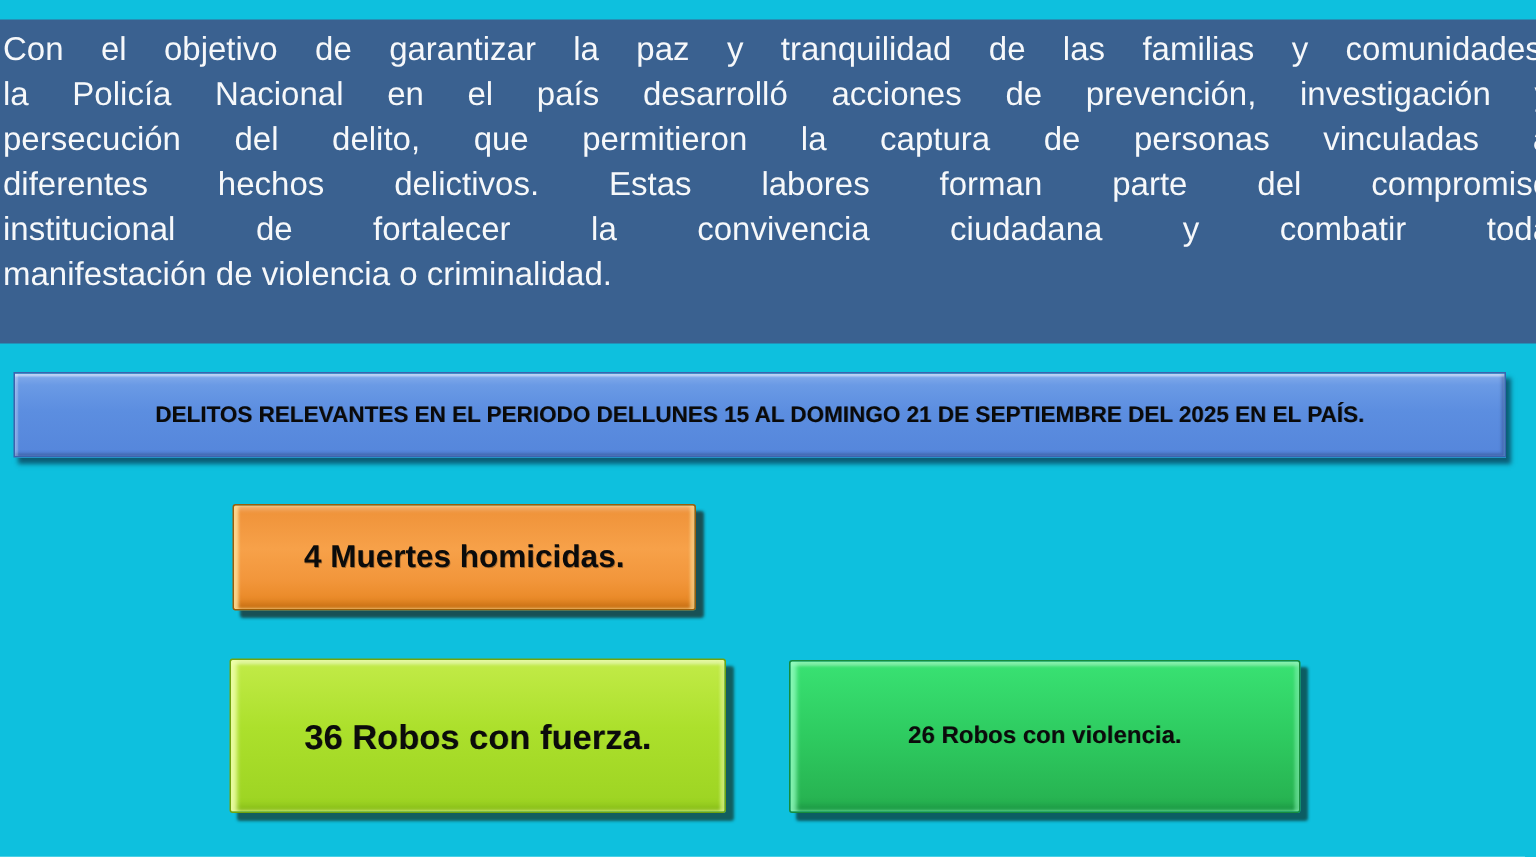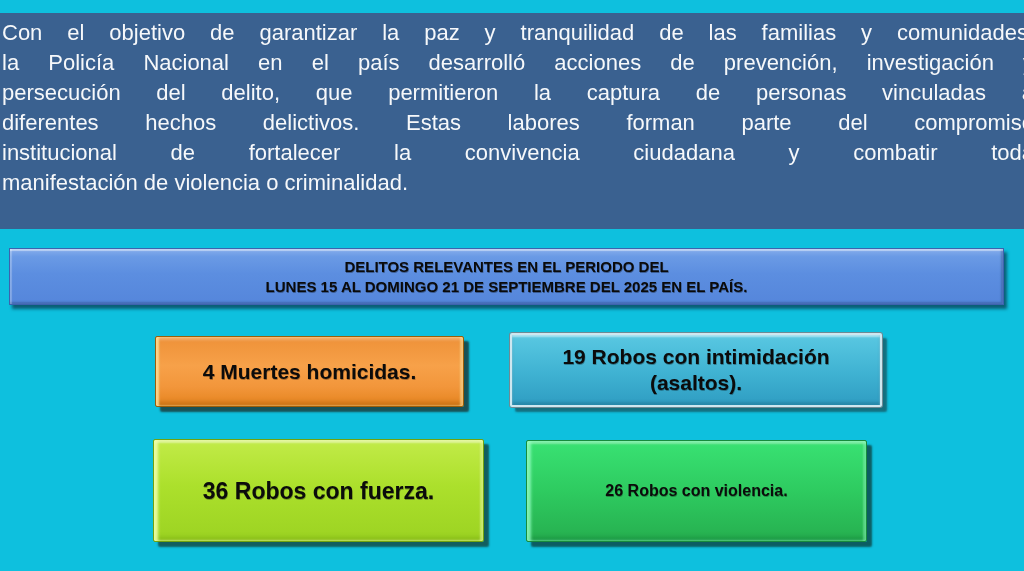--- a/index.html
+++ b/index.html
@@ -43,21 +43,21 @@
     left: 9px; top: 248px;
     width: 995px; height: 57px;
     box-sizing: border-box;
     background: linear-gradient(180deg, #86ADEC 0%, #6A9AE5 14%, #5C8EE0 45%, #5586DB 100%);
     border: 1px solid #3C63AE;
     box-shadow: 3px 4px 3px rgba(10,15,35,0.55),
                 inset 0 2px 1px rgba(255,255,255,0.45),
                 inset 2px 0 1px rgba(255,255,255,0.25),
                 inset -2px -2px 2px rgba(10,20,60,0.25);
     display: flex;
-    flex-direction: column;
+    flex-direction: row;
     align-items: center;
     justify-content: center;
     text-align: center;
     color: #0A0A0A;
     font-weight: bold;
     font-size: 15px;
     line-height: 19.5px;
     text-shadow: 0.5px 0.5px 0 rgba(0,0,0,0.35);
   }
 
@@ -137,24 +137,20 @@
 
   <div class="period-bar">
     <div class="line">DELITOS RELEVANTES EN EL PERIODO DEL</div>
     <div class="line">LUNES 15 AL DOMINGO 21 DE SEPTIEMBRE DEL 2025 EN EL PAÍS.</div>
   </div>
 
   <div class="stat-box box-homicides">
     <div class="line">4 Muertes homicidas.</div>
   </div>
 
-  <div class="stat-box box-intimidation">
-    <div class="line">19 Robos con intimidación</div>
-    <div class="line">(asaltos).</div>
-  </div>
 
   <div class="stat-box box-force">
     <div class="line">36 Robos con fuerza.</div>
   </div>
 
   <div class="stat-box box-violence">
     <div class="line">26 Robos con violencia.</div>
   </div>
 
 </div>

